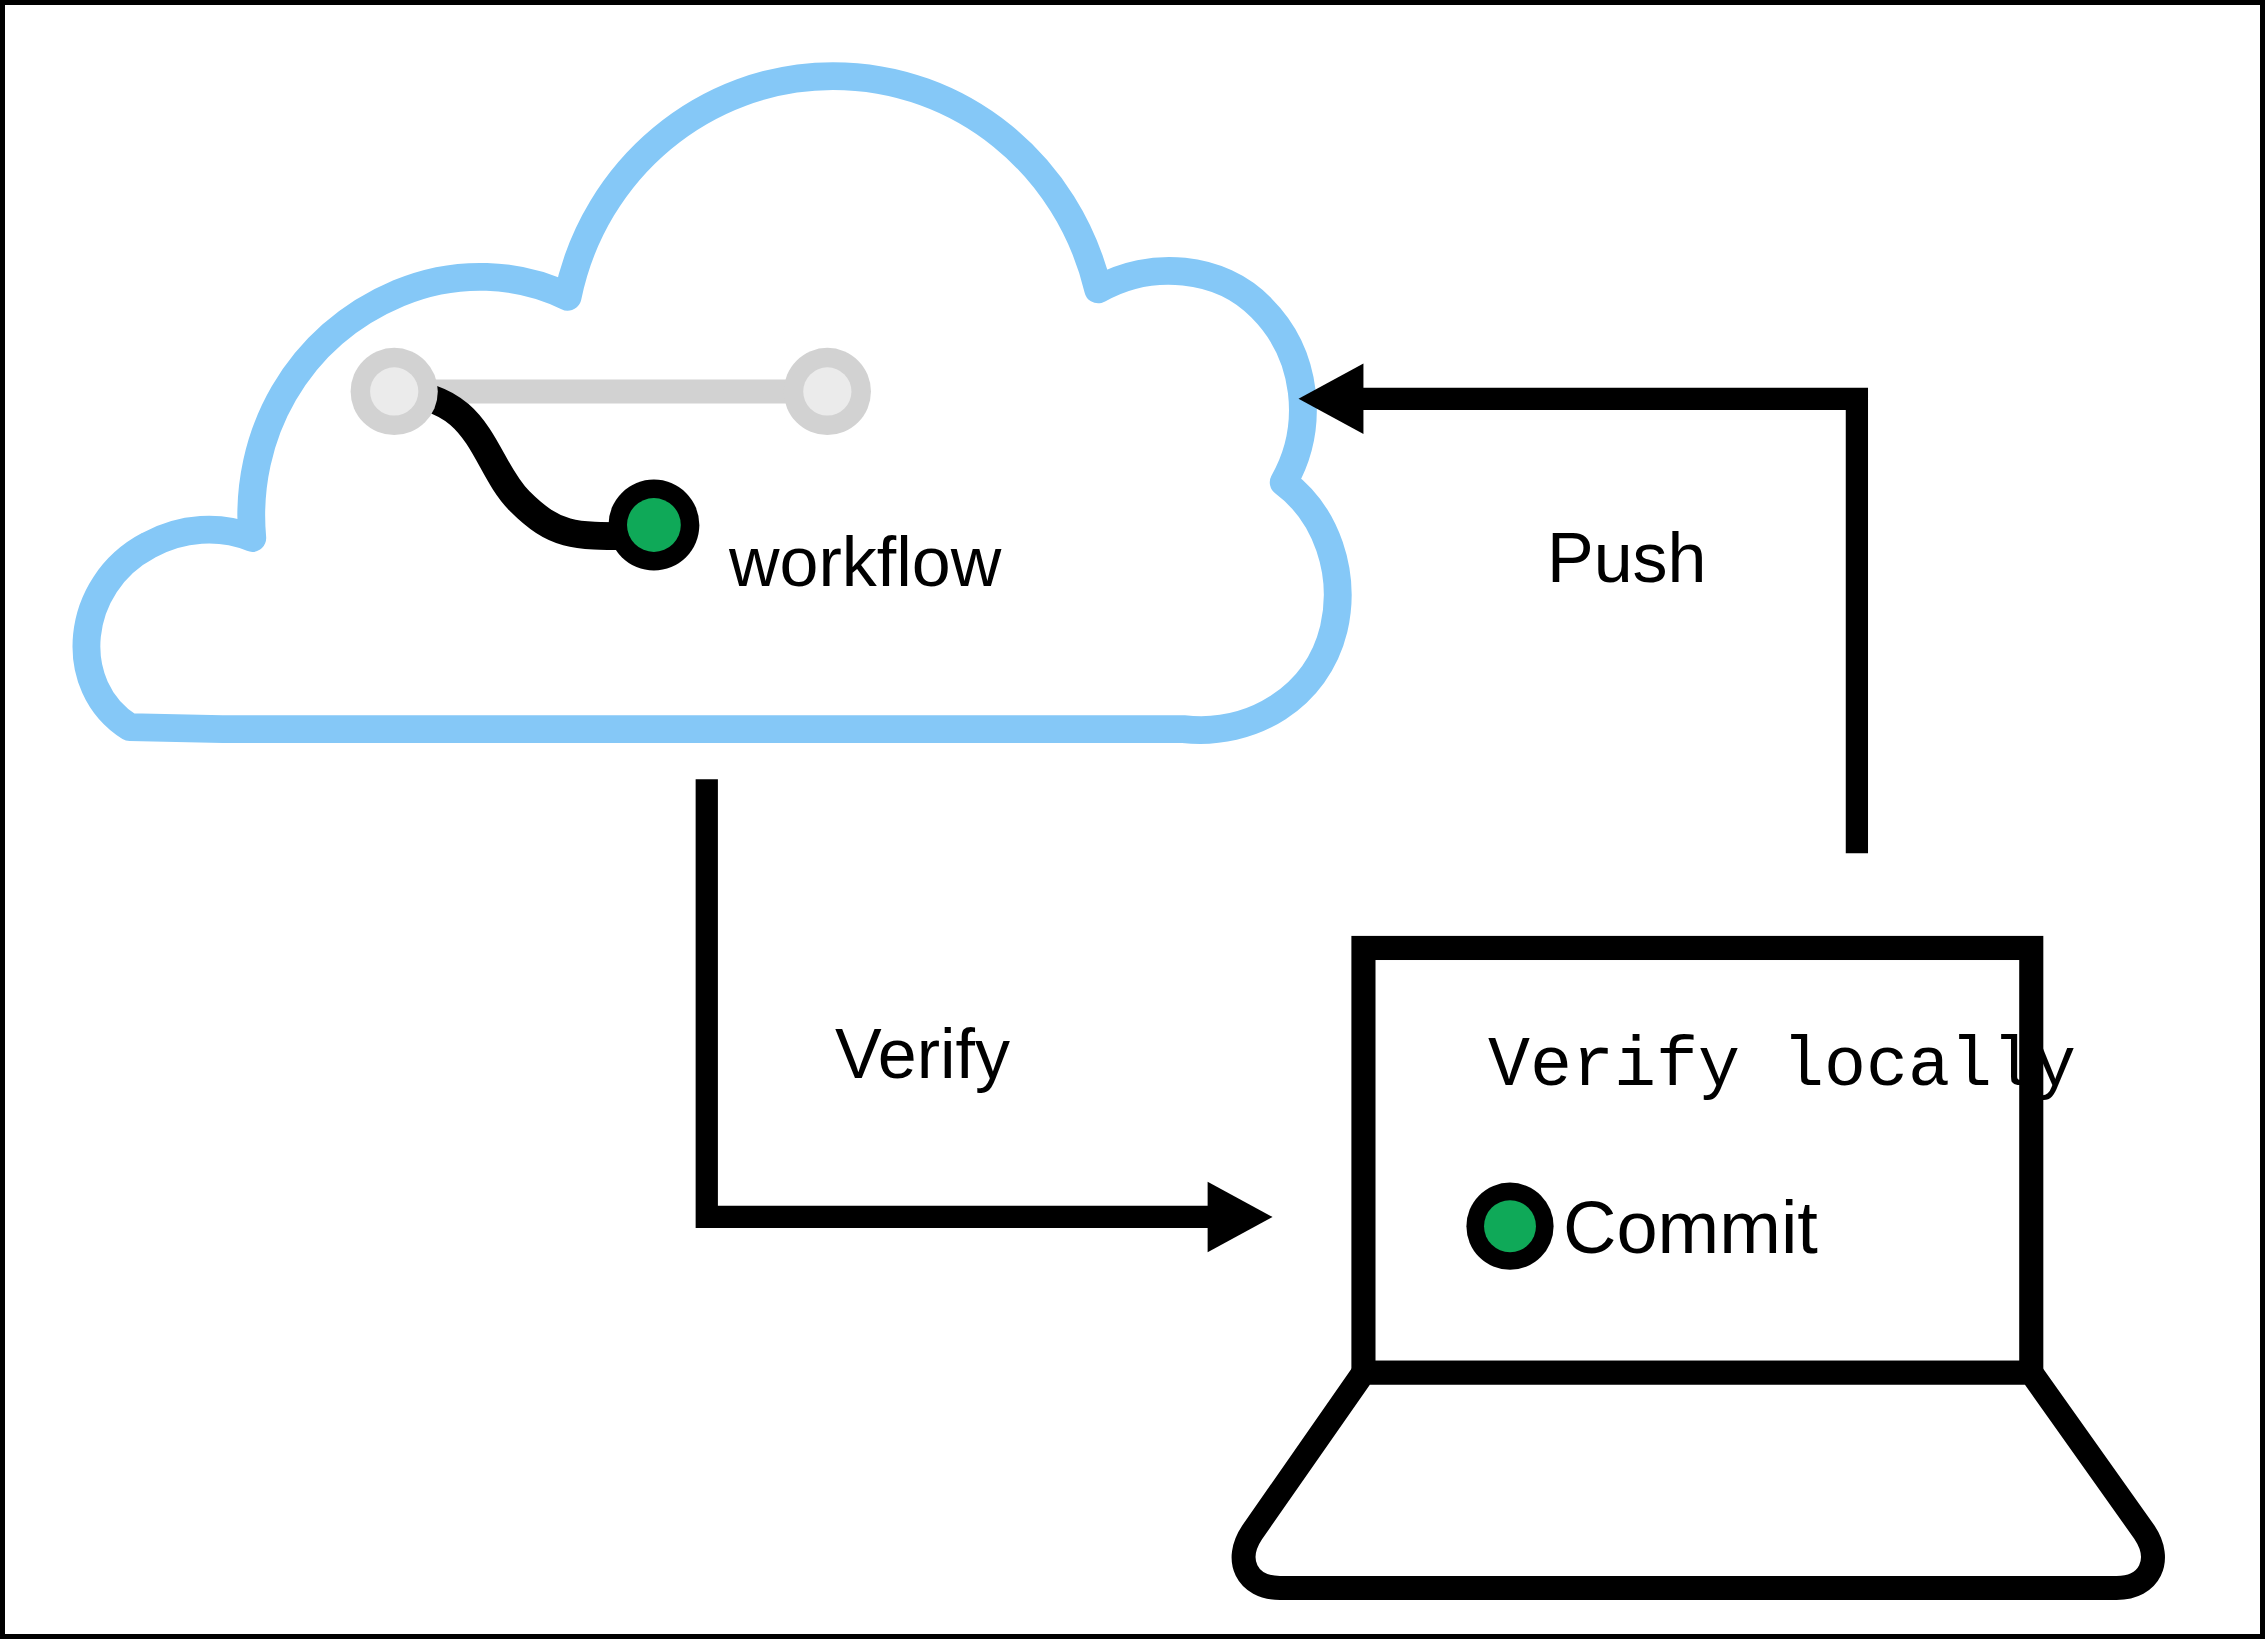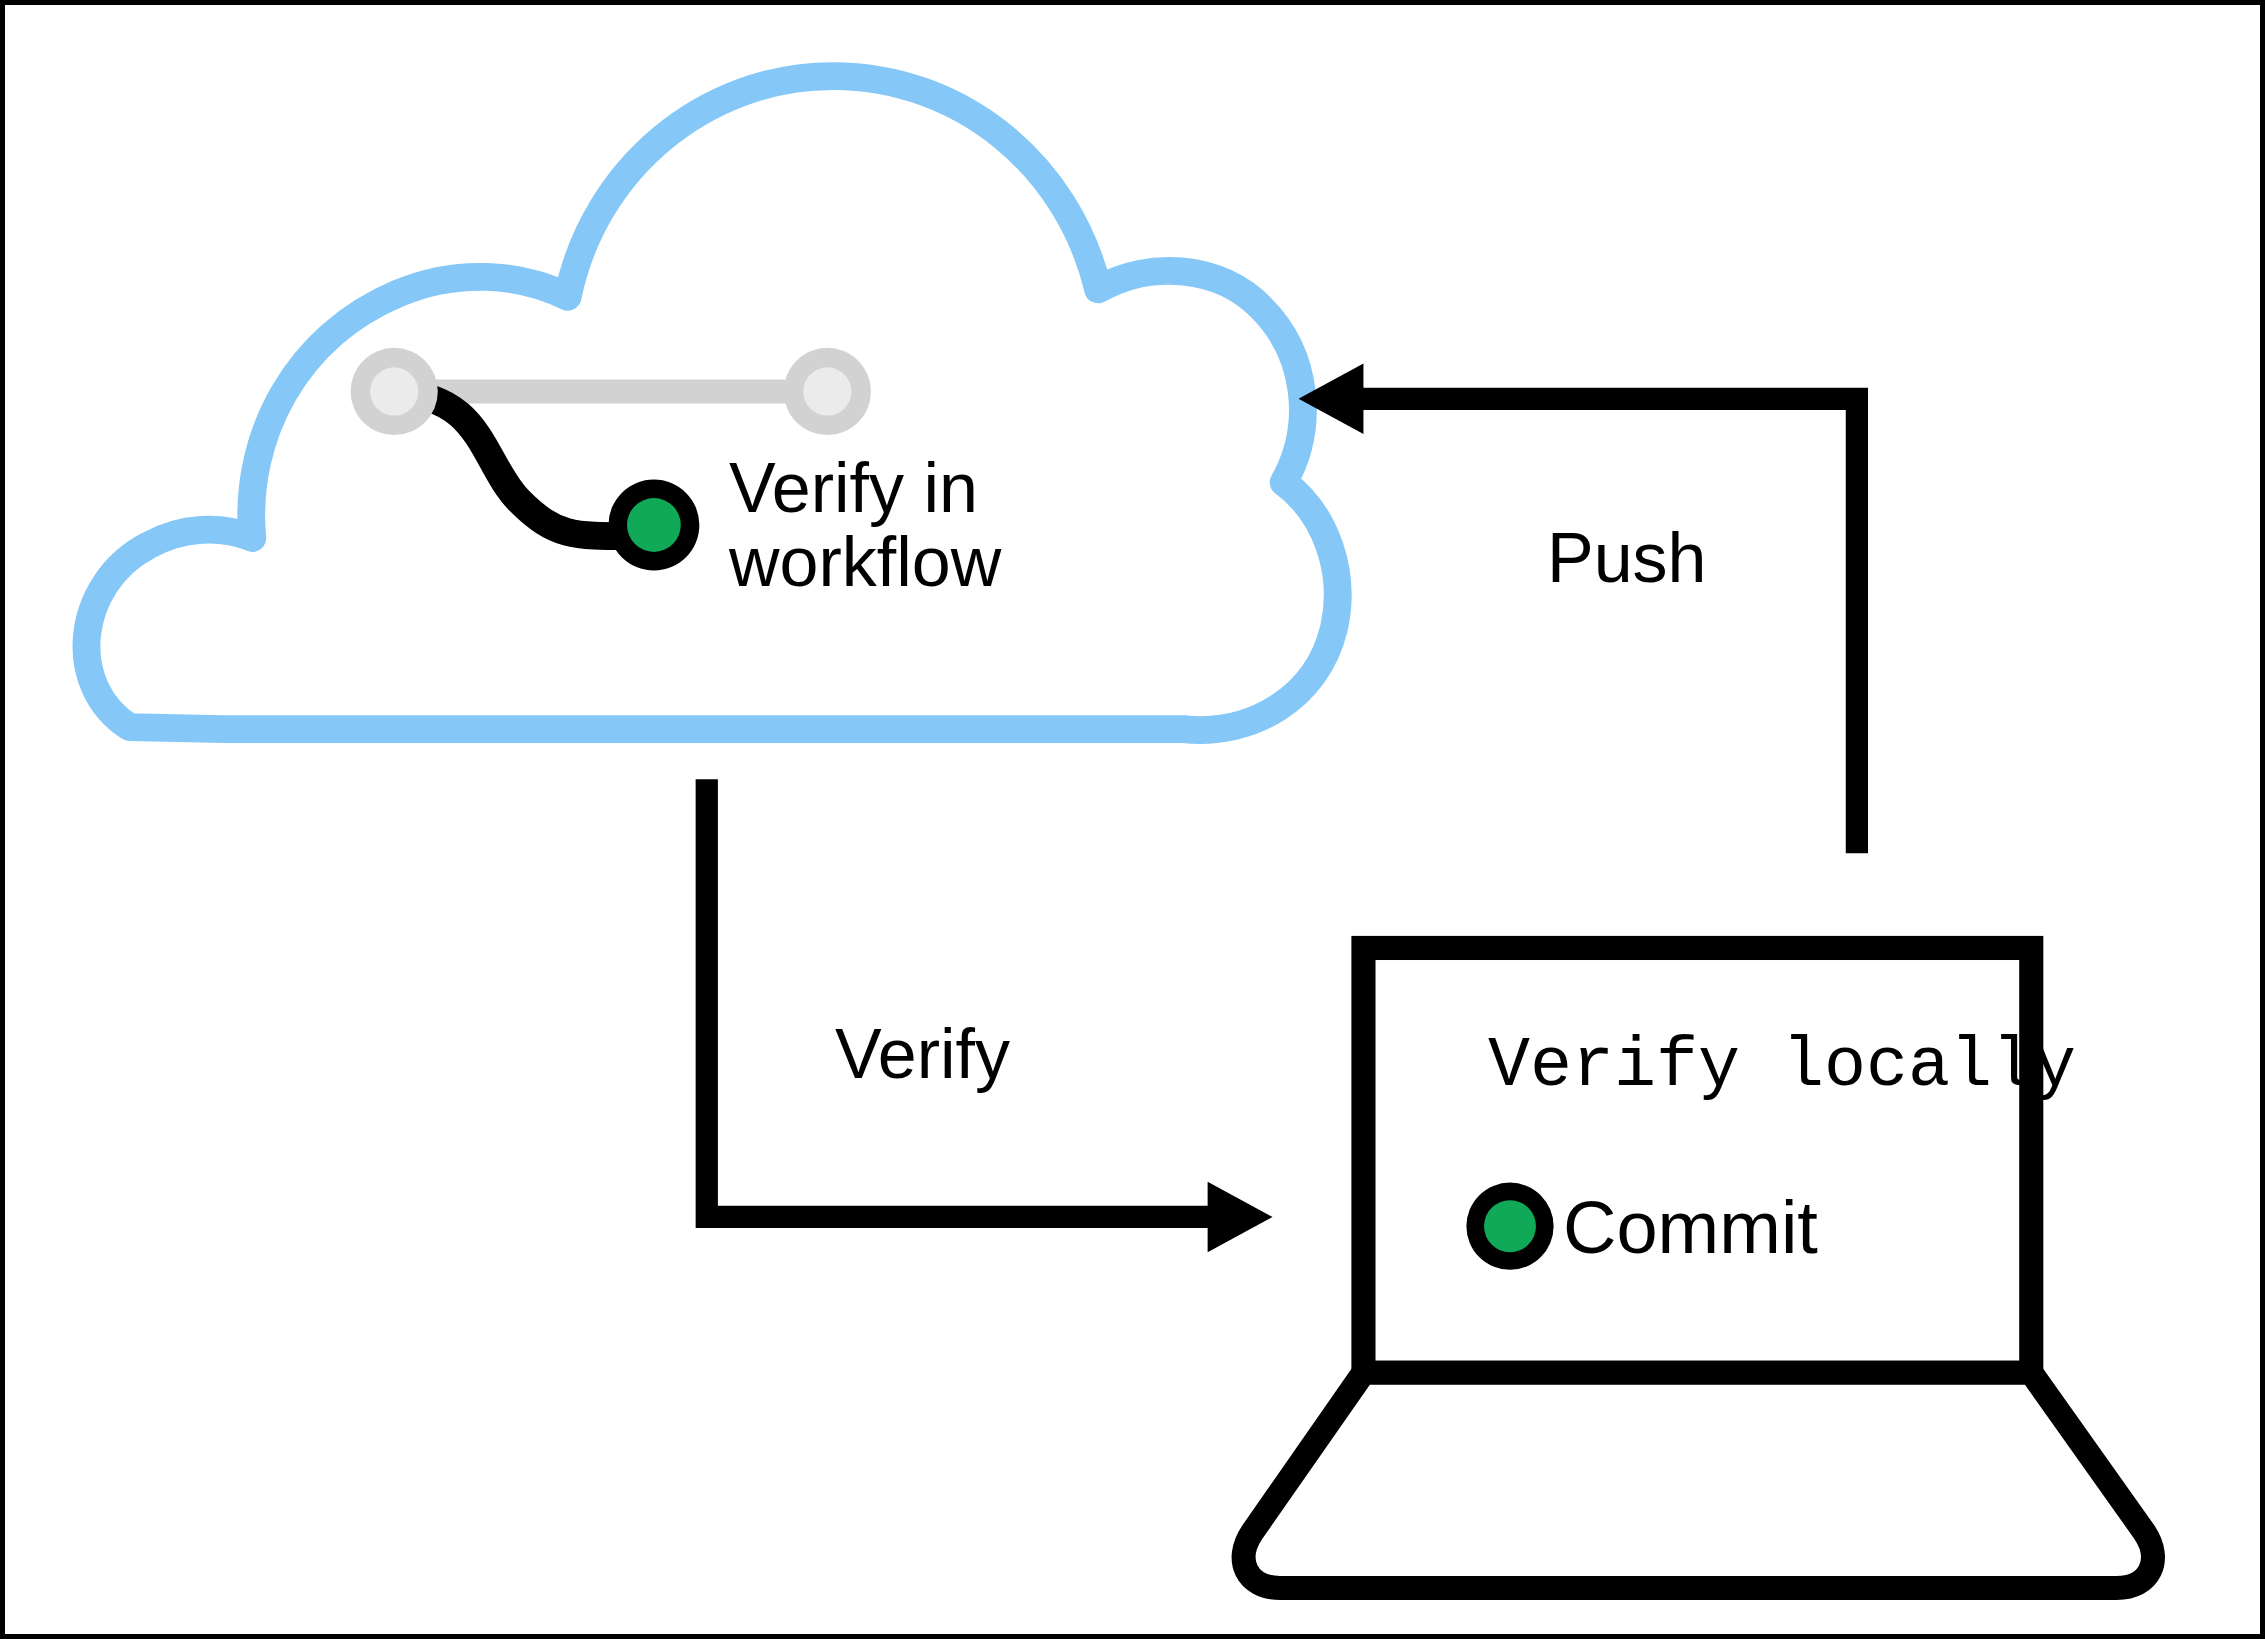--- a/index.html
+++ b/index.html
@@ -107,21 +107,21 @@
           L 2190 1480
           Z" fill="#ffffff" stroke="#000000" stroke-width="26" stroke-linejoin="round"></path>
 
       <g>
         <circle cx="1628" cy="1322" r="47" fill="#000000"></circle>
         <circle cx="1628" cy="1322" r="28" fill="#0FA958"></circle>
       </g>
     </g>
   </svg>
 
-  <div class="lbl" id="lbl-verify-workflow"><span>Verify in</span><br><span>workflow</span></div>
+  <div class="lbl" id="lbl-verify-workflow"><br><span>workflow</span></div>
 
   <div class="lbl" id="lbl-push">Push</div>
 
   <div class="lbl" id="lbl-clone">Verify</div>
 
   <div class="lbl" id="lbl-verify-locally">Verify locally</div>
 
   <div class="lbl" id="lbl-commit">Commit</div>
 
   <div id="frame"></div>

